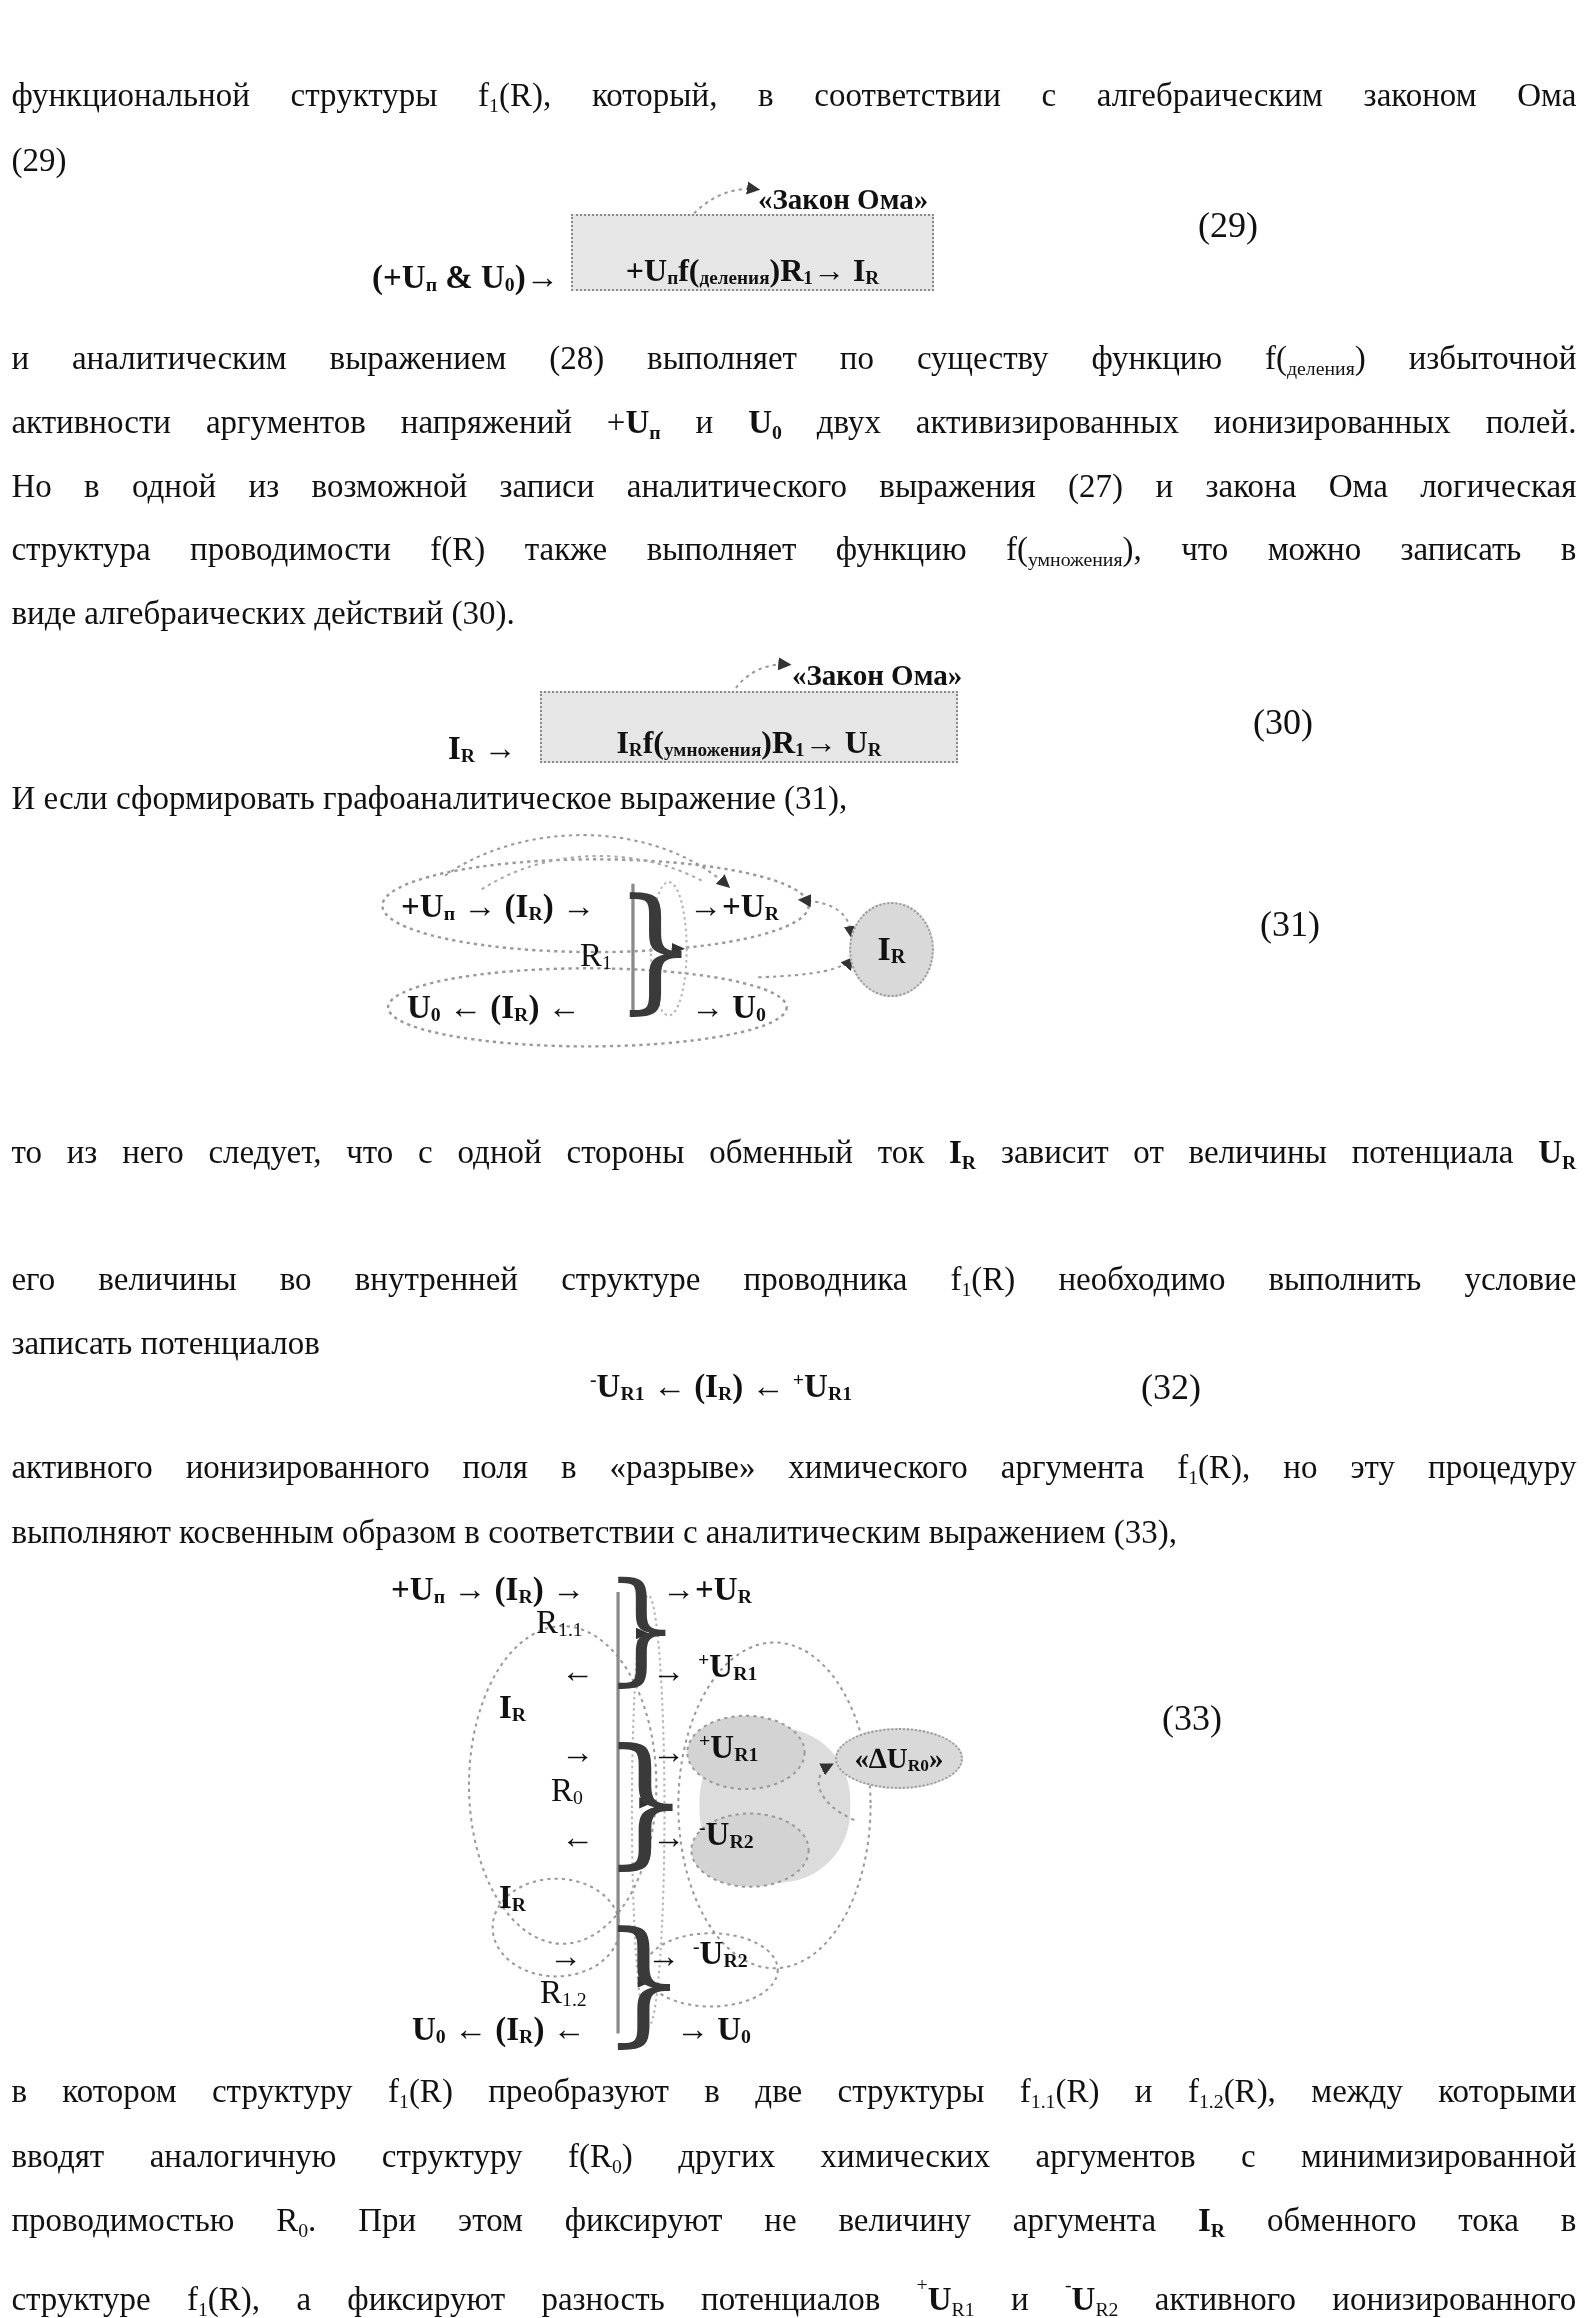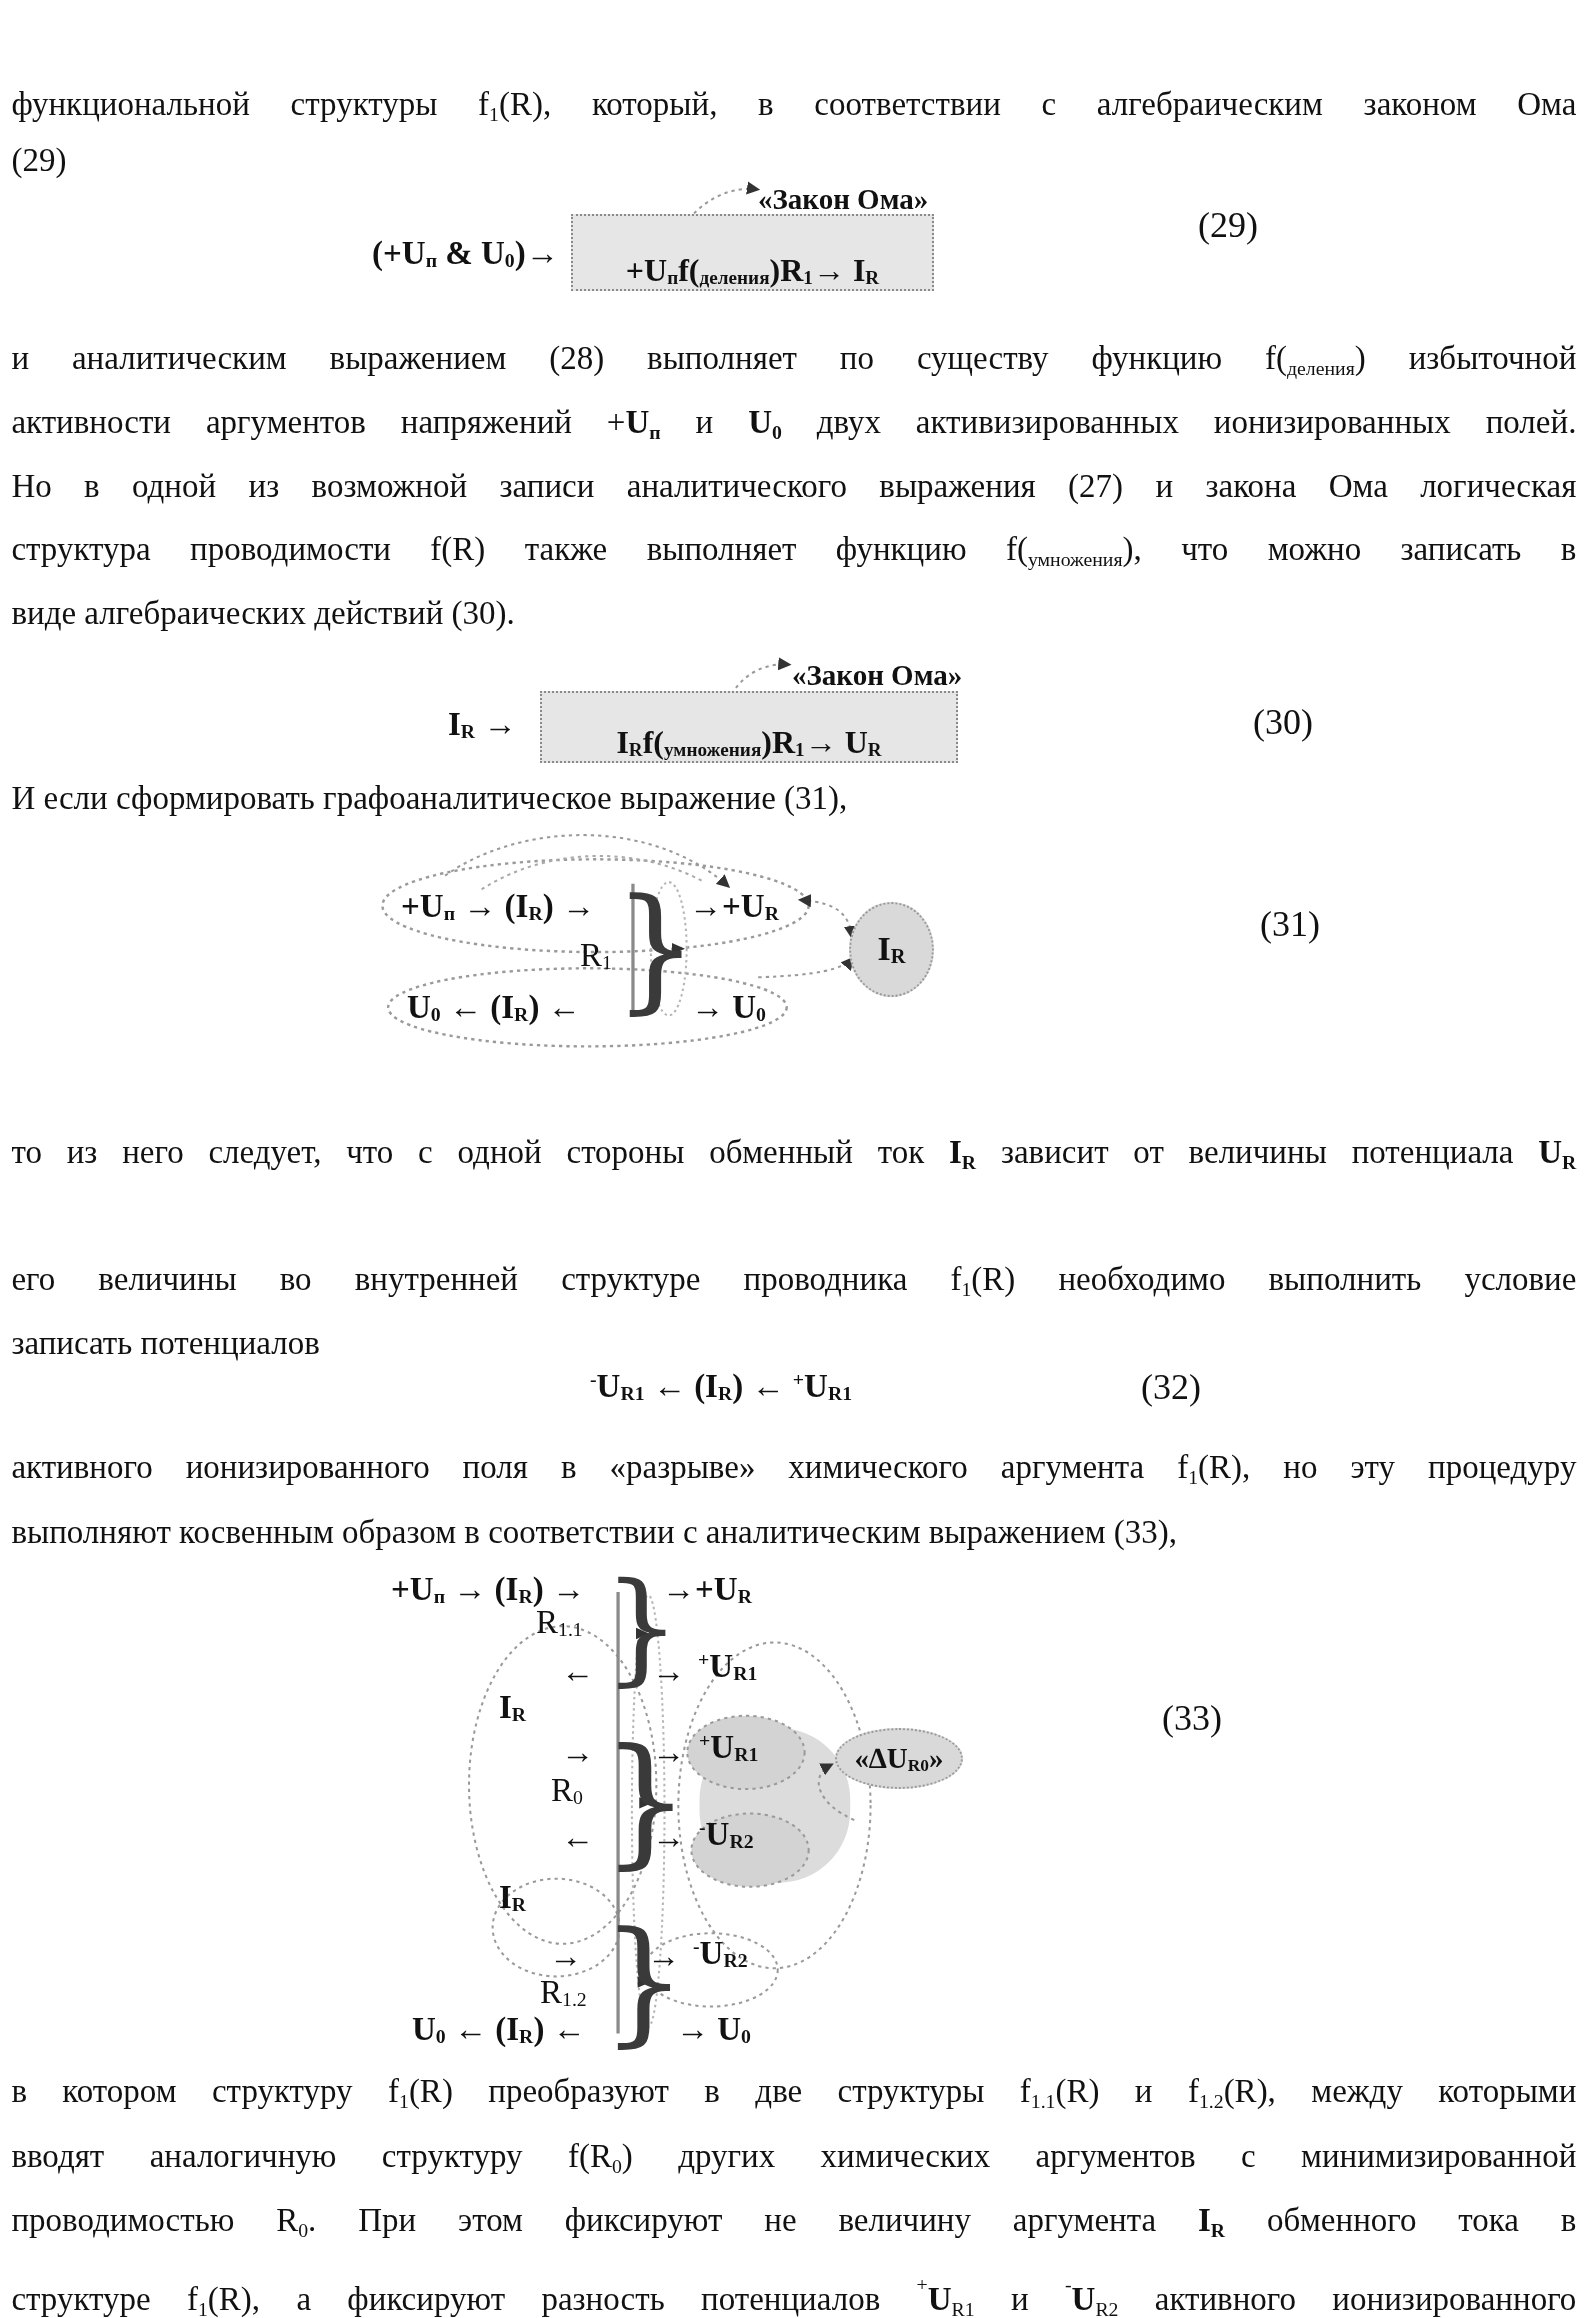--- a/index.html
+++ b/index.html
@@ -10,21 +10,21 @@
   
   .jl,.ll{position:absolute;left:11.4px;width:1565px;font-size:33px;line-height:42px;white-space:normal;}
   .jl{text-align:justify;text-align-last:justify;}
   .ll{text-align:left;}
   sub{font-size:60%;vertical-align:-14%;}
   sup{font-size:60%;vertical-align:46%;}
   b{font-weight:bold;}
   
   .law{position:absolute;font-weight:bold;font-size:29px;white-space:nowrap;text-align:center;}
   .eqnum{position:absolute;font-size:36px;white-space:nowrap;}
-  .flhs{position:absolute;font-weight:bold;font-size:33px;white-space:nowrap;}
+  .flhs{position:absolute;font-weight:bold;font-size:33px;white-space:nowrap;margin-top:24px;}
   .fbox{position:absolute;background:#e6e6e6;border:2.4px dotted #8a8a8a;display:flex;align-items:flex-end;justify-content:center;font-weight:bold;font-size:32px;white-space:nowrap;}
   .fexpr{position:absolute;font-weight:bold;font-size:33px;white-space:nowrap;}
   
   .dt{position:absolute;font-weight:bold;font-size:33px;white-space:nowrap;}
   .rl{position:absolute;font-size:33px;white-space:nowrap;}
   .brace{position:absolute;font-family:"DejaVu Serif",serif;font-weight:400;color:#3a3a3a;line-height:1;white-space:nowrap;}
   .node{position:absolute;border:2.4px dotted #9a9a9a;border-radius:50%;background:#d9d9d9;display:flex;align-items:center;justify-content:center;font-weight:bold;font-size:34px;}
   .node-delta{font-size:29px;}
   svg.layer{position:absolute;overflow:visible;}
 </style>
@@ -34,21 +34,21 @@
 <div class="page">
 
   <svg width="0" height="0" style="position:absolute">
     <defs>
       <marker id="arw" viewBox="0 0 10 10" refX="8" refY="5" markerWidth="6.5" markerHeight="6.5" orient="auto-start-reverse">
         <path d="M0,0 L10,5 L0,10 z" fill="#333"></path>
       </marker>
     </defs>
   </svg>
 
-  <div class="jl" style="top:83px">функциональной структуры   f<sub>1</sub>(R), который,  в соответствии с алгебраическим законом Ома</div>
+  <div class="jl" style="top:74px">функциональной структуры   f<sub>1</sub>(R), который,  в соответствии с алгебраическим законом Ома</div>
   <div class="ll" style="top:139px">(29)</div>
 
   <div>
     <span class="law" style="left:758px;top:183px">«Закон Ома»</span>
     <svg class="layer" style="left:676px;top:178px" width="106" height="49" viewBox="0 0 130 60">
       <path d="M 16 50 C 40 22, 72 10, 100 14" fill="none" stroke="#999" stroke-width="2.5" stroke-dasharray="4 5" marker-end="url(#arw)"></path>
     </svg>
     <span class="flhs" style="left:372px;top:235px">(+U<sub>п</sub> &amp; U<sub>0</sub>)→</span>
     <div class="fbox" style="left:571px;top:214px;width:359px;height:73px">+U<sub>п</sub>f(<sub>деления</sub>)R<sub>1</sub> → I<sub>R</sub></div>
     <span class="eqnum" style="left:1198px;top:204px">(29)</span>

